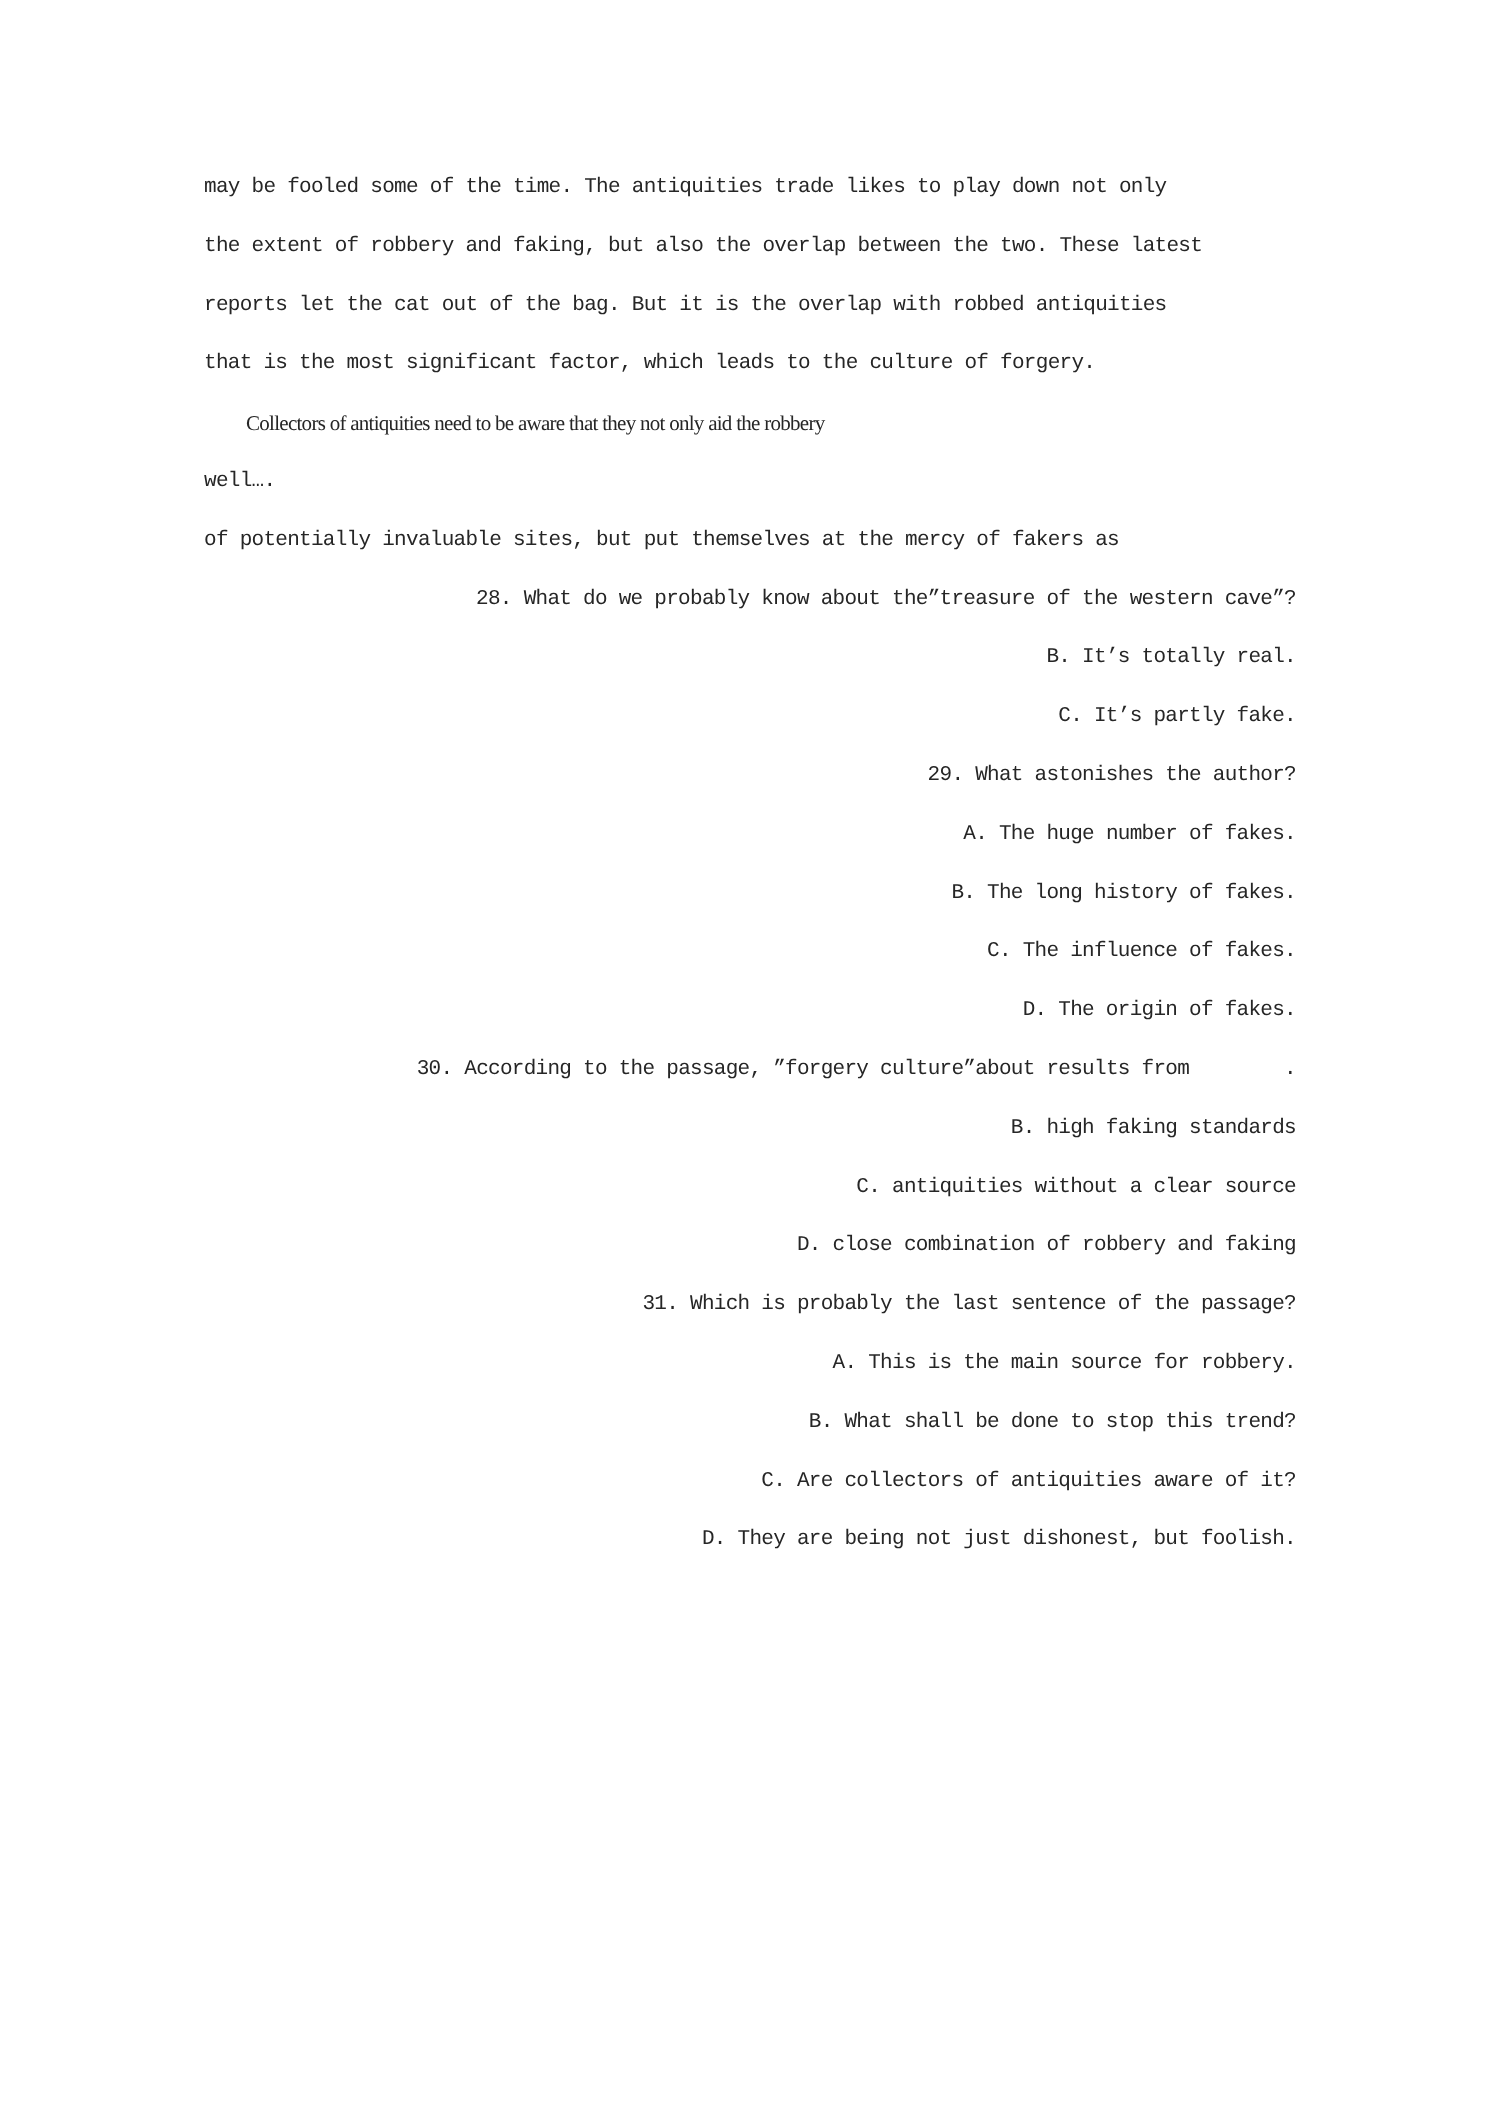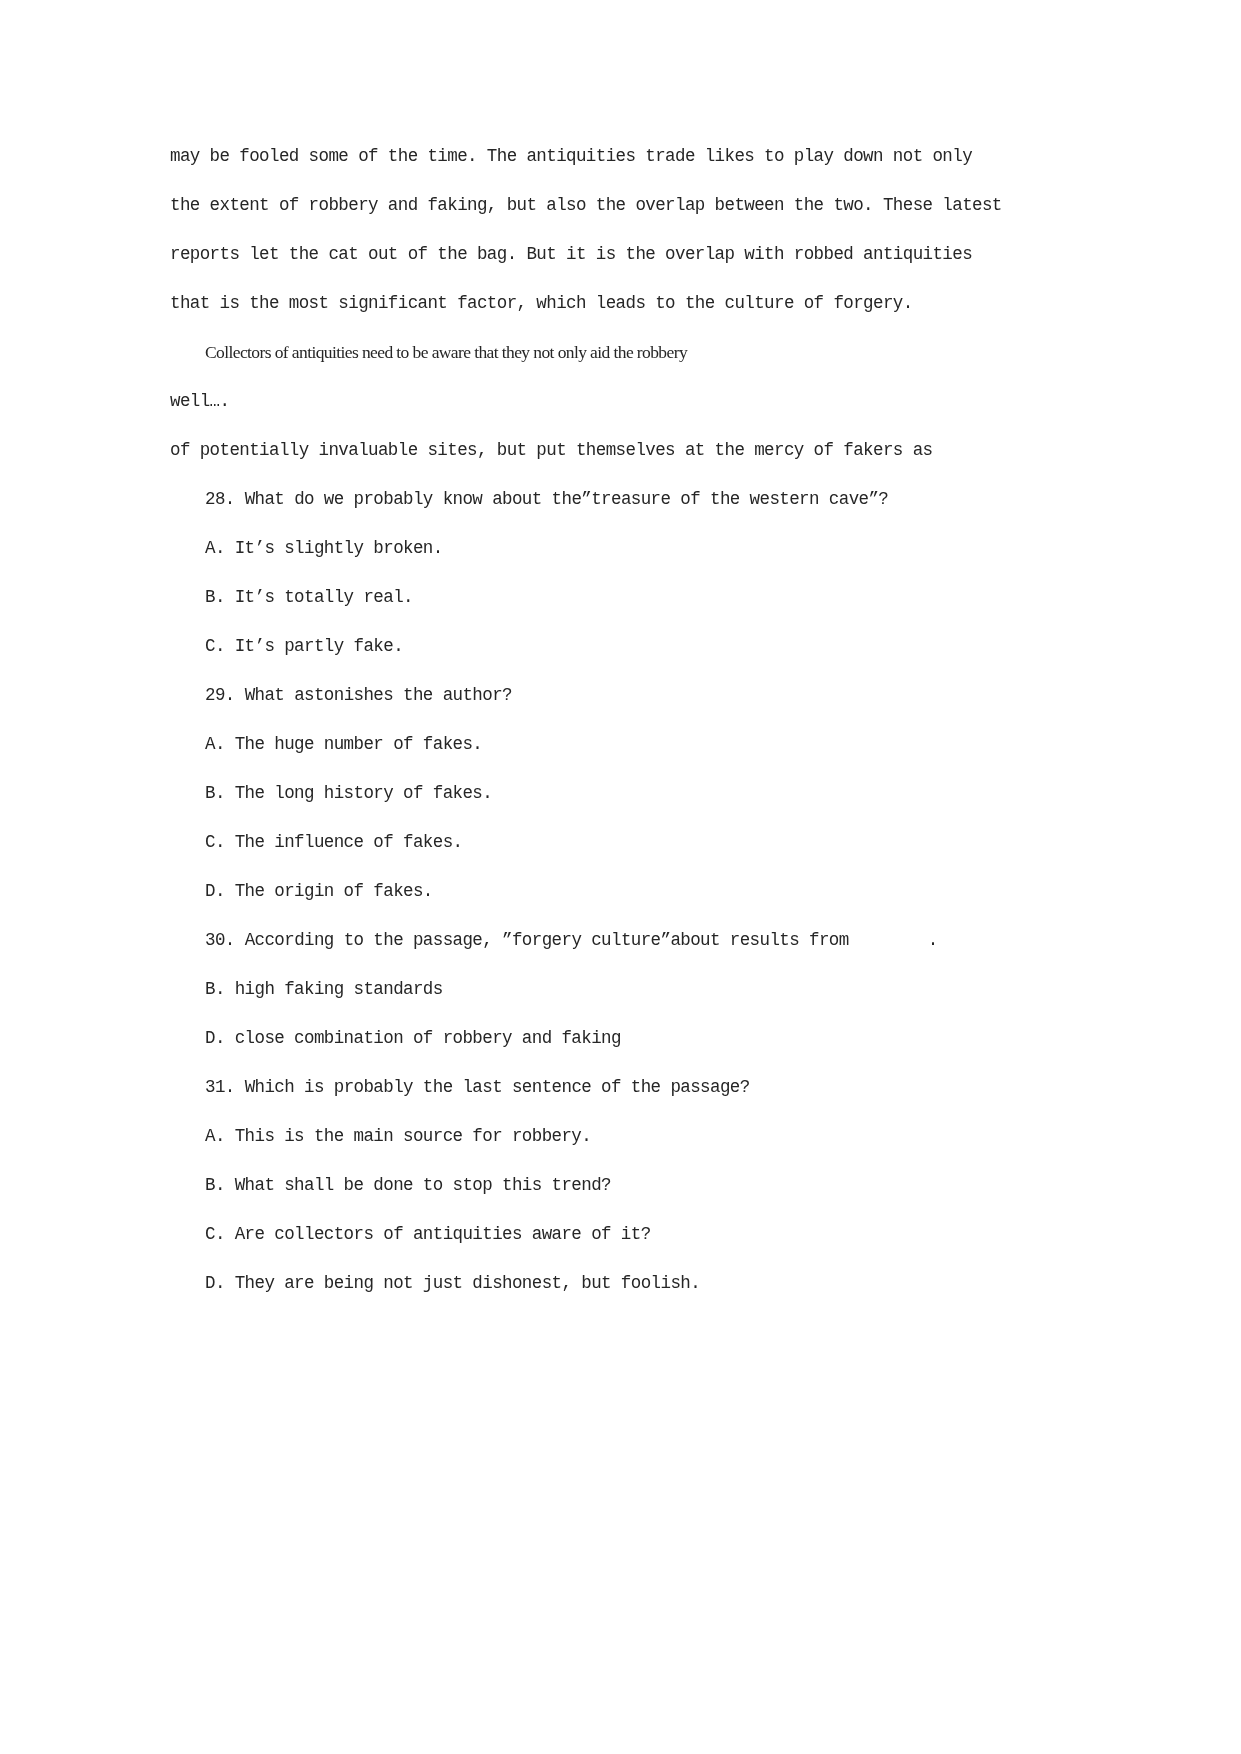--- a/index.html
+++ b/index.html
@@ -27,48 +27,49 @@
     line-height: 49px;
     letter-spacing: -0.6px;
     white-space: pre;
   }
   .indent {
     padding-left: 35px;
     font-family: Liberation Serif, serif;
   }
   .q {
     padding-left: 35px;
+    text-align: right;
   }
   .q .qnum {
     padding-right: 0;
   }
 </style>
 </head>
 <body>
 
 <div class="page">
   <div class="content" id="content">
       <div class="line">may be fooled some of the time. The antiquities trade likes to play down not only</div>
       <div class="line">the extent of robbery and faking, but also the overlap between the two. These latest</div>
       <div class="line">reports let the cat out of the bag. But it is the overlap with robbed antiquities</div>
       <div class="line">that is the most significant factor, which leads to the culture of forgery.</div>
       <div class="line indent">Collectors of antiquities need to be aware that they not only aid the robbery</div>
       <div class="line">well….</div>
       <div class="line">of potentially invaluable sites, but put themselves at the mercy of fakers as</div>
       <div class="line q"><span class="qnum">28.</span> <span>What do we probably know about the”treasure of the western cave”?</span></div>
-      <div class="line q">A. It’s slightly broken.</div>
       <div class="line q">B. It’s totally real.</div>
       <div class="line q">C. It’s partly fake.</div>
       <div class="line q"><span class="qnum">29.</span> <span>What astonishes the author?</span></div>
       <div class="line q">A. The huge number of fakes.</div>
       <div class="line q">B. The long history of fakes.</div>
       <div class="line q">C. The influence of fakes.</div>
       <div class="line q">D. The origin of fakes.</div>
       <div class="line q"><span class="qnum">30.</span> <span>According to the passage, ”forgery culture”about results from        .</span></div>
       <div class="line q">B. high faking standards</div>
+      <div class="line q">C. antiquities without a clear source</div>
       <div class="line q">D. close combination of robbery and faking</div>
       <div class="line q"><span class="qnum">31.</span> <span>Which is probably the last sentence of the passage?</span></div>
       <div class="line q">A. This is the main source for robbery.</div>
       <div class="line q">B. What shall be done to stop this trend?</div>
       <div class="line q">C. Are collectors of antiquities aware of it?</div>
       <div class="line q">D. They are being not just dishonest, but foolish.</div>
     </div>
 </div>
 
 </body></html>

